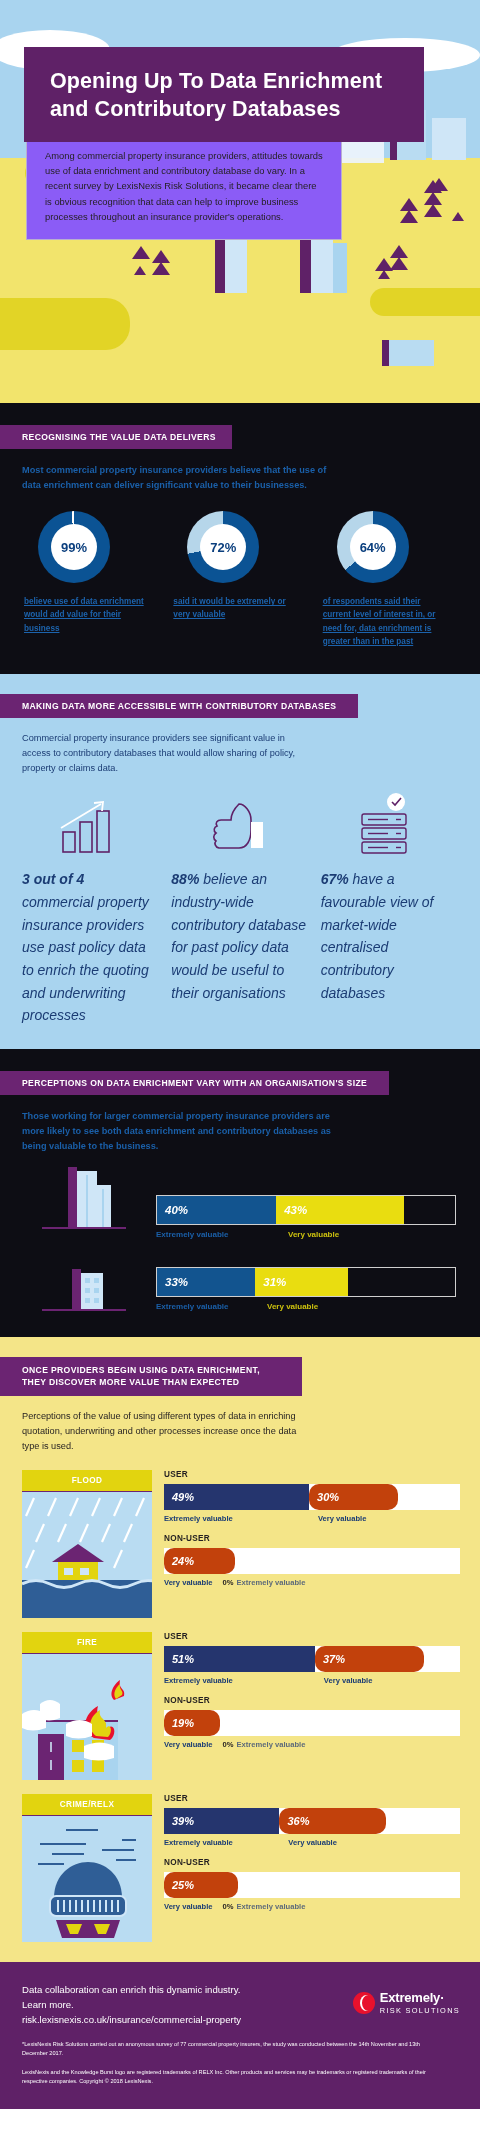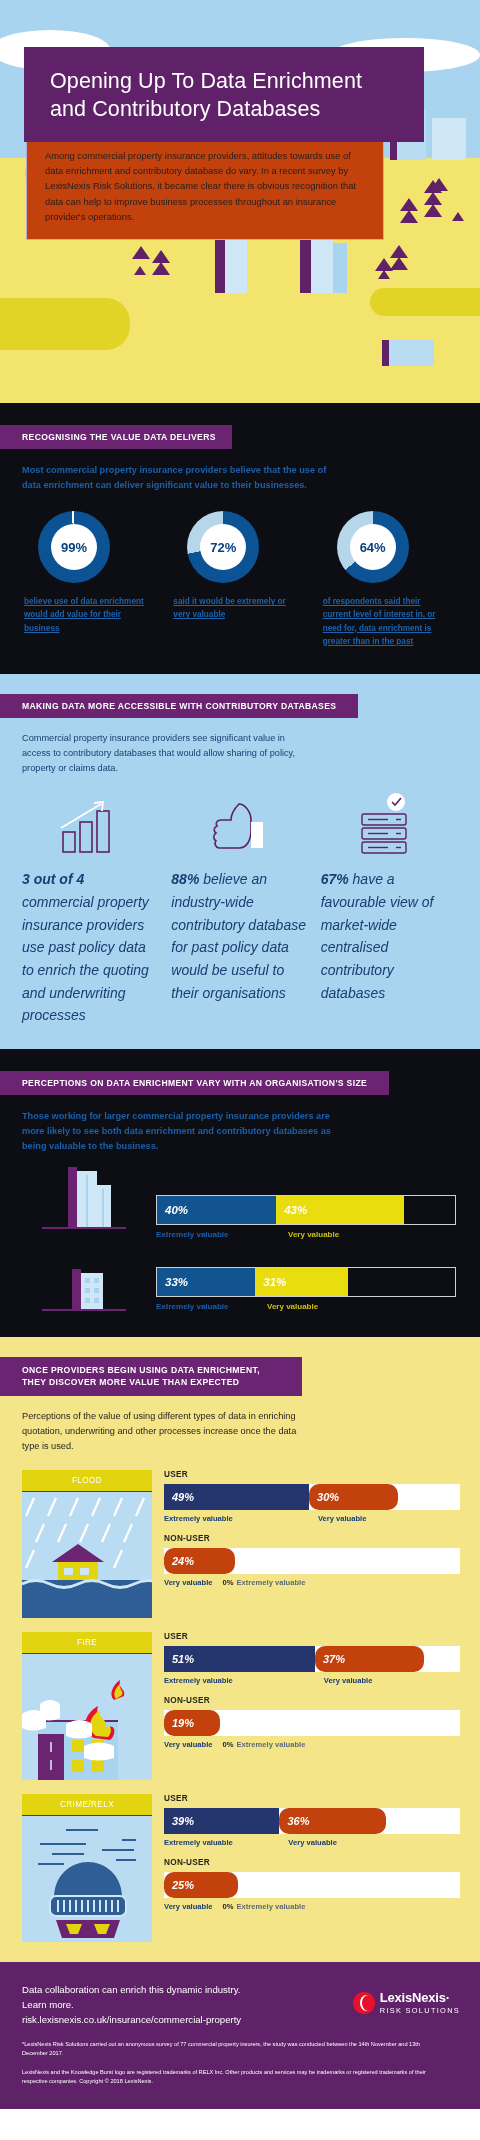--- a/index.html
+++ b/index.html
@@ -51,28 +51,28 @@
     left: 24px; top: 47px;
     width: 400px;
     background: #5f2167;
     padding: 20px 22px 18px 26px;
     z-index: 5;
   }
   .title-box h1 {
     color: #ffffff;
     font-size: 21.5px;
     line-height: 1.32;
-    font-weight: 400;
+    font-weight: 700;
     letter-spacing: .1px;
   }
   .intro-box {
     position: absolute;
     left: 26px; top: 133px;
-    width: 358px;
-    background: #c2410c;
+    width: 316px;
+    background: #8b5cf6;
     border: 1px solid #b9aed0;
     padding: 14px 18px 15px 18px;
     z-index: 4;
   }
   .intro-box p {
     color: #231f20;
     font-size: 9.4px;
     line-height: 1.62;
   }
   .intro-top-strip {
@@ -228,21 +228,21 @@
     gap: 12px;
   }
   .peril-card {
     width: 130px;
     flex: 0 0 130px;
   }
   .peril-title {
     background: #e2d40f;
     color: #ffffff;
     font-size: 8.2px;
-    font-weight: 400;
+    font-weight: 700;
     letter-spacing: .4px;
     text-align: center;
     padding: 6px 0;
     border-bottom: 1.5px solid #6b2472;
   }
   .peril-art {
     height: 126px;
     background: #b9dcf2;
     position: relative;
     overflow: hidden;
@@ -682,19 +682,19 @@
   <div class="footer">
     <div class="cta">Data collaboration can enrich this dynamic industry.</div>
     <div class="cta">Learn more.</div>
     <div class="cta">risk.lexisnexis.co.uk/insurance/commercial-property</div>
     <div class="legal">*LexisNexis Risk Solutions carried out an anonymous survey of 77 commercial property insurers, the study was conducted between the 14th November and 13th December 2017.</div>
     <div class="legal second">LexisNexis and the Knowledge Burst logo are registered trademarks of RELX Inc. Other products and services may be trademarks or registered trademarks of their respective companies. Copyright © 2018 LexisNexis.</div>
 
     <div class="logo">
       <div class="logo-burst"></div>
       <div class="logo-txt">
-        <div class="ln1">LexisNexis·</div>
+        <div class="ln1">Extremely·</div>
         <div class="ln2">RISK SOLUTIONS</div>
       </div>
     </div>
   </div>
 
 </div>
 
 </body></html>

